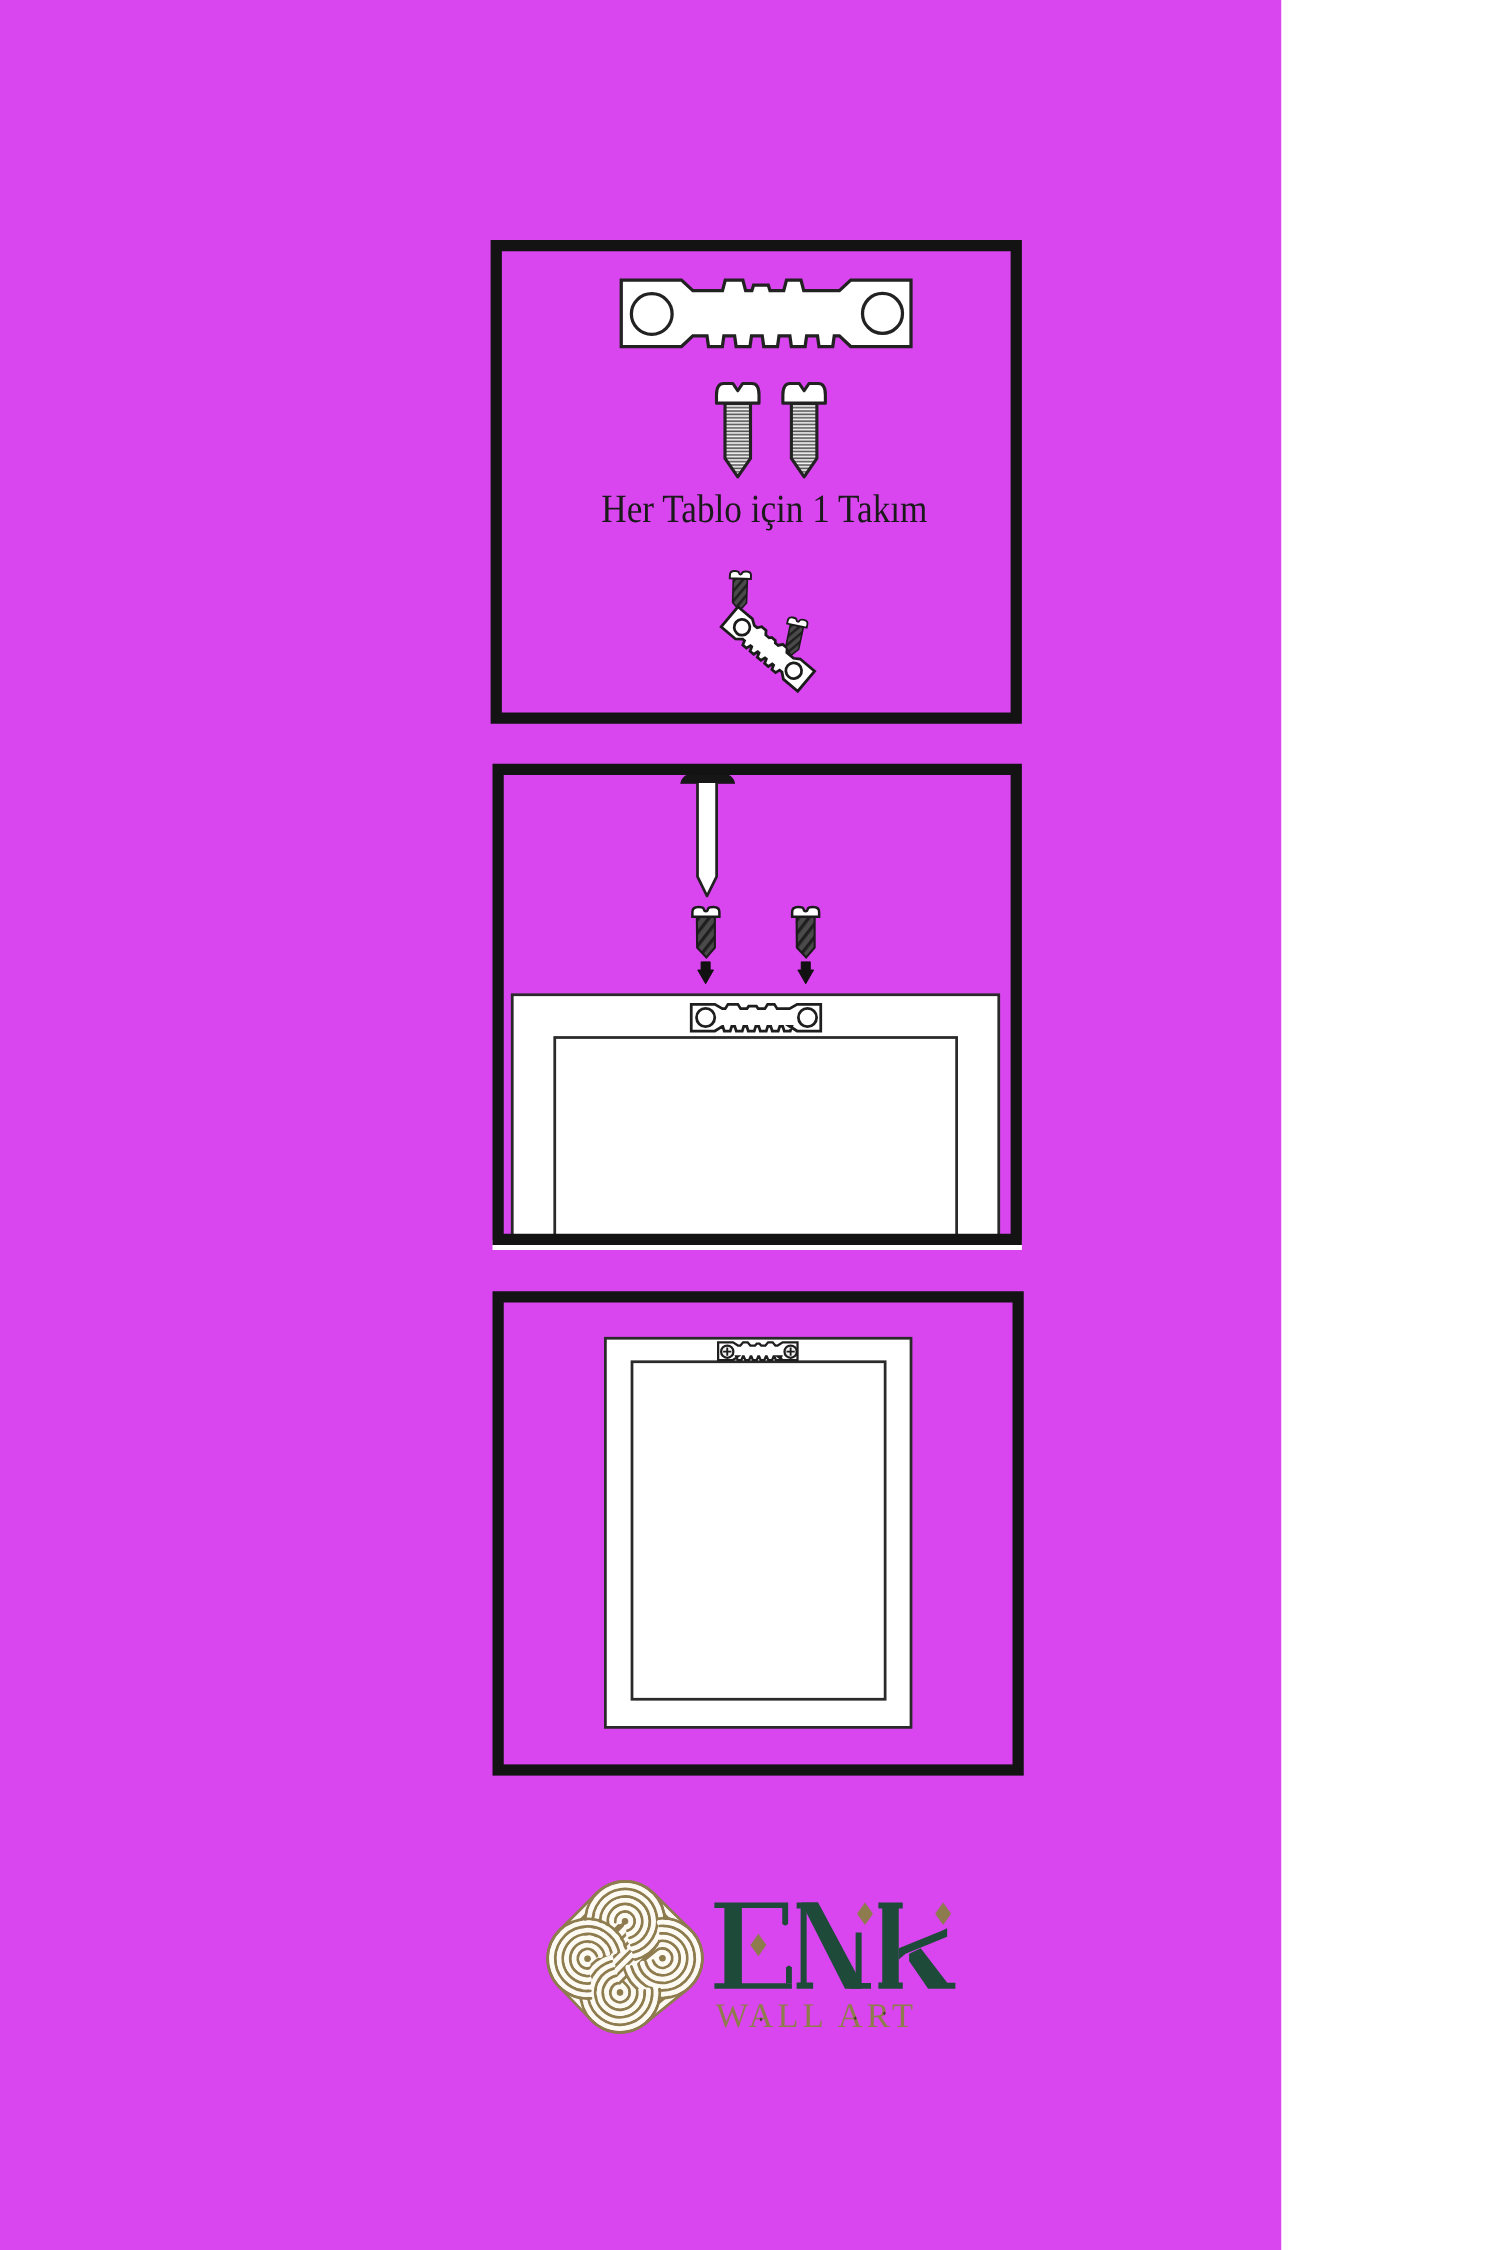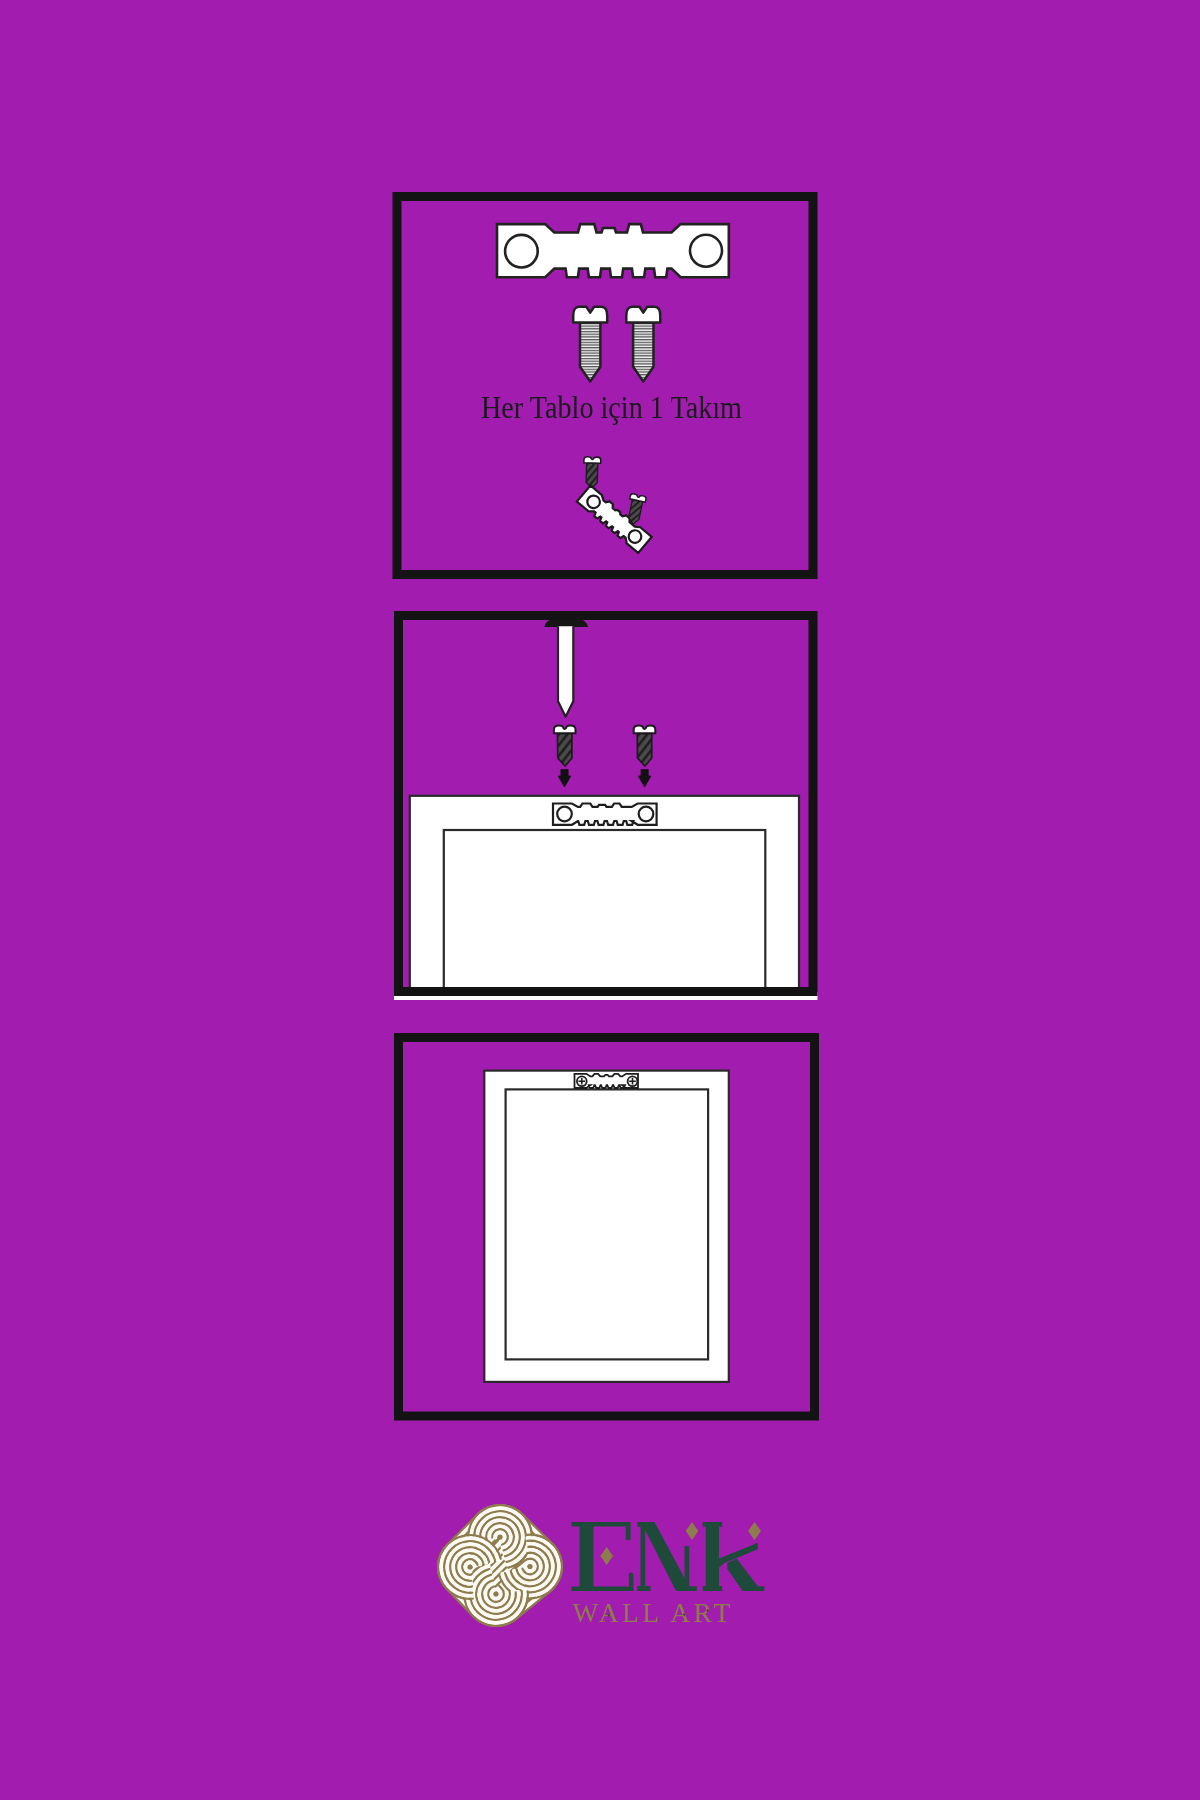--- a/index.html
+++ b/index.html
@@ -1,15 +1,15 @@
 <!DOCTYPE html>
 <html><head><meta charset="utf-8">
 <style>
 html,body{margin:0;padding:0;background:#fff}
-#page{position:relative;width:1200px;height:1800px;background:#a21caf;overflow:hidden;font-family:"Liberation Serif",serif}
+#page{position:relative;width:1025px;height:1800px;background:#d946ef;overflow:hidden;font-family:"Liberation Serif",serif}
 #art{position:absolute;left:0;top:0}
 </style></head><body>
 <div id="page">
 <svg id="art" width="1200" height="1800" viewBox="0 0 1200 1800">
 <defs>
 <pattern id="thr" width="4" height="2.7" patternUnits="userSpaceOnUse">
 <rect width="4" height="2.7" fill="#f4f4f4"></rect>
           <rect y="0.9" width="4" height="1.3" fill="#555"></rect>
 </pattern>
 <pattern id="dk" width="6.5" height="6.5" patternUnits="userSpaceOnUse" patternTransform="rotate(38)">

